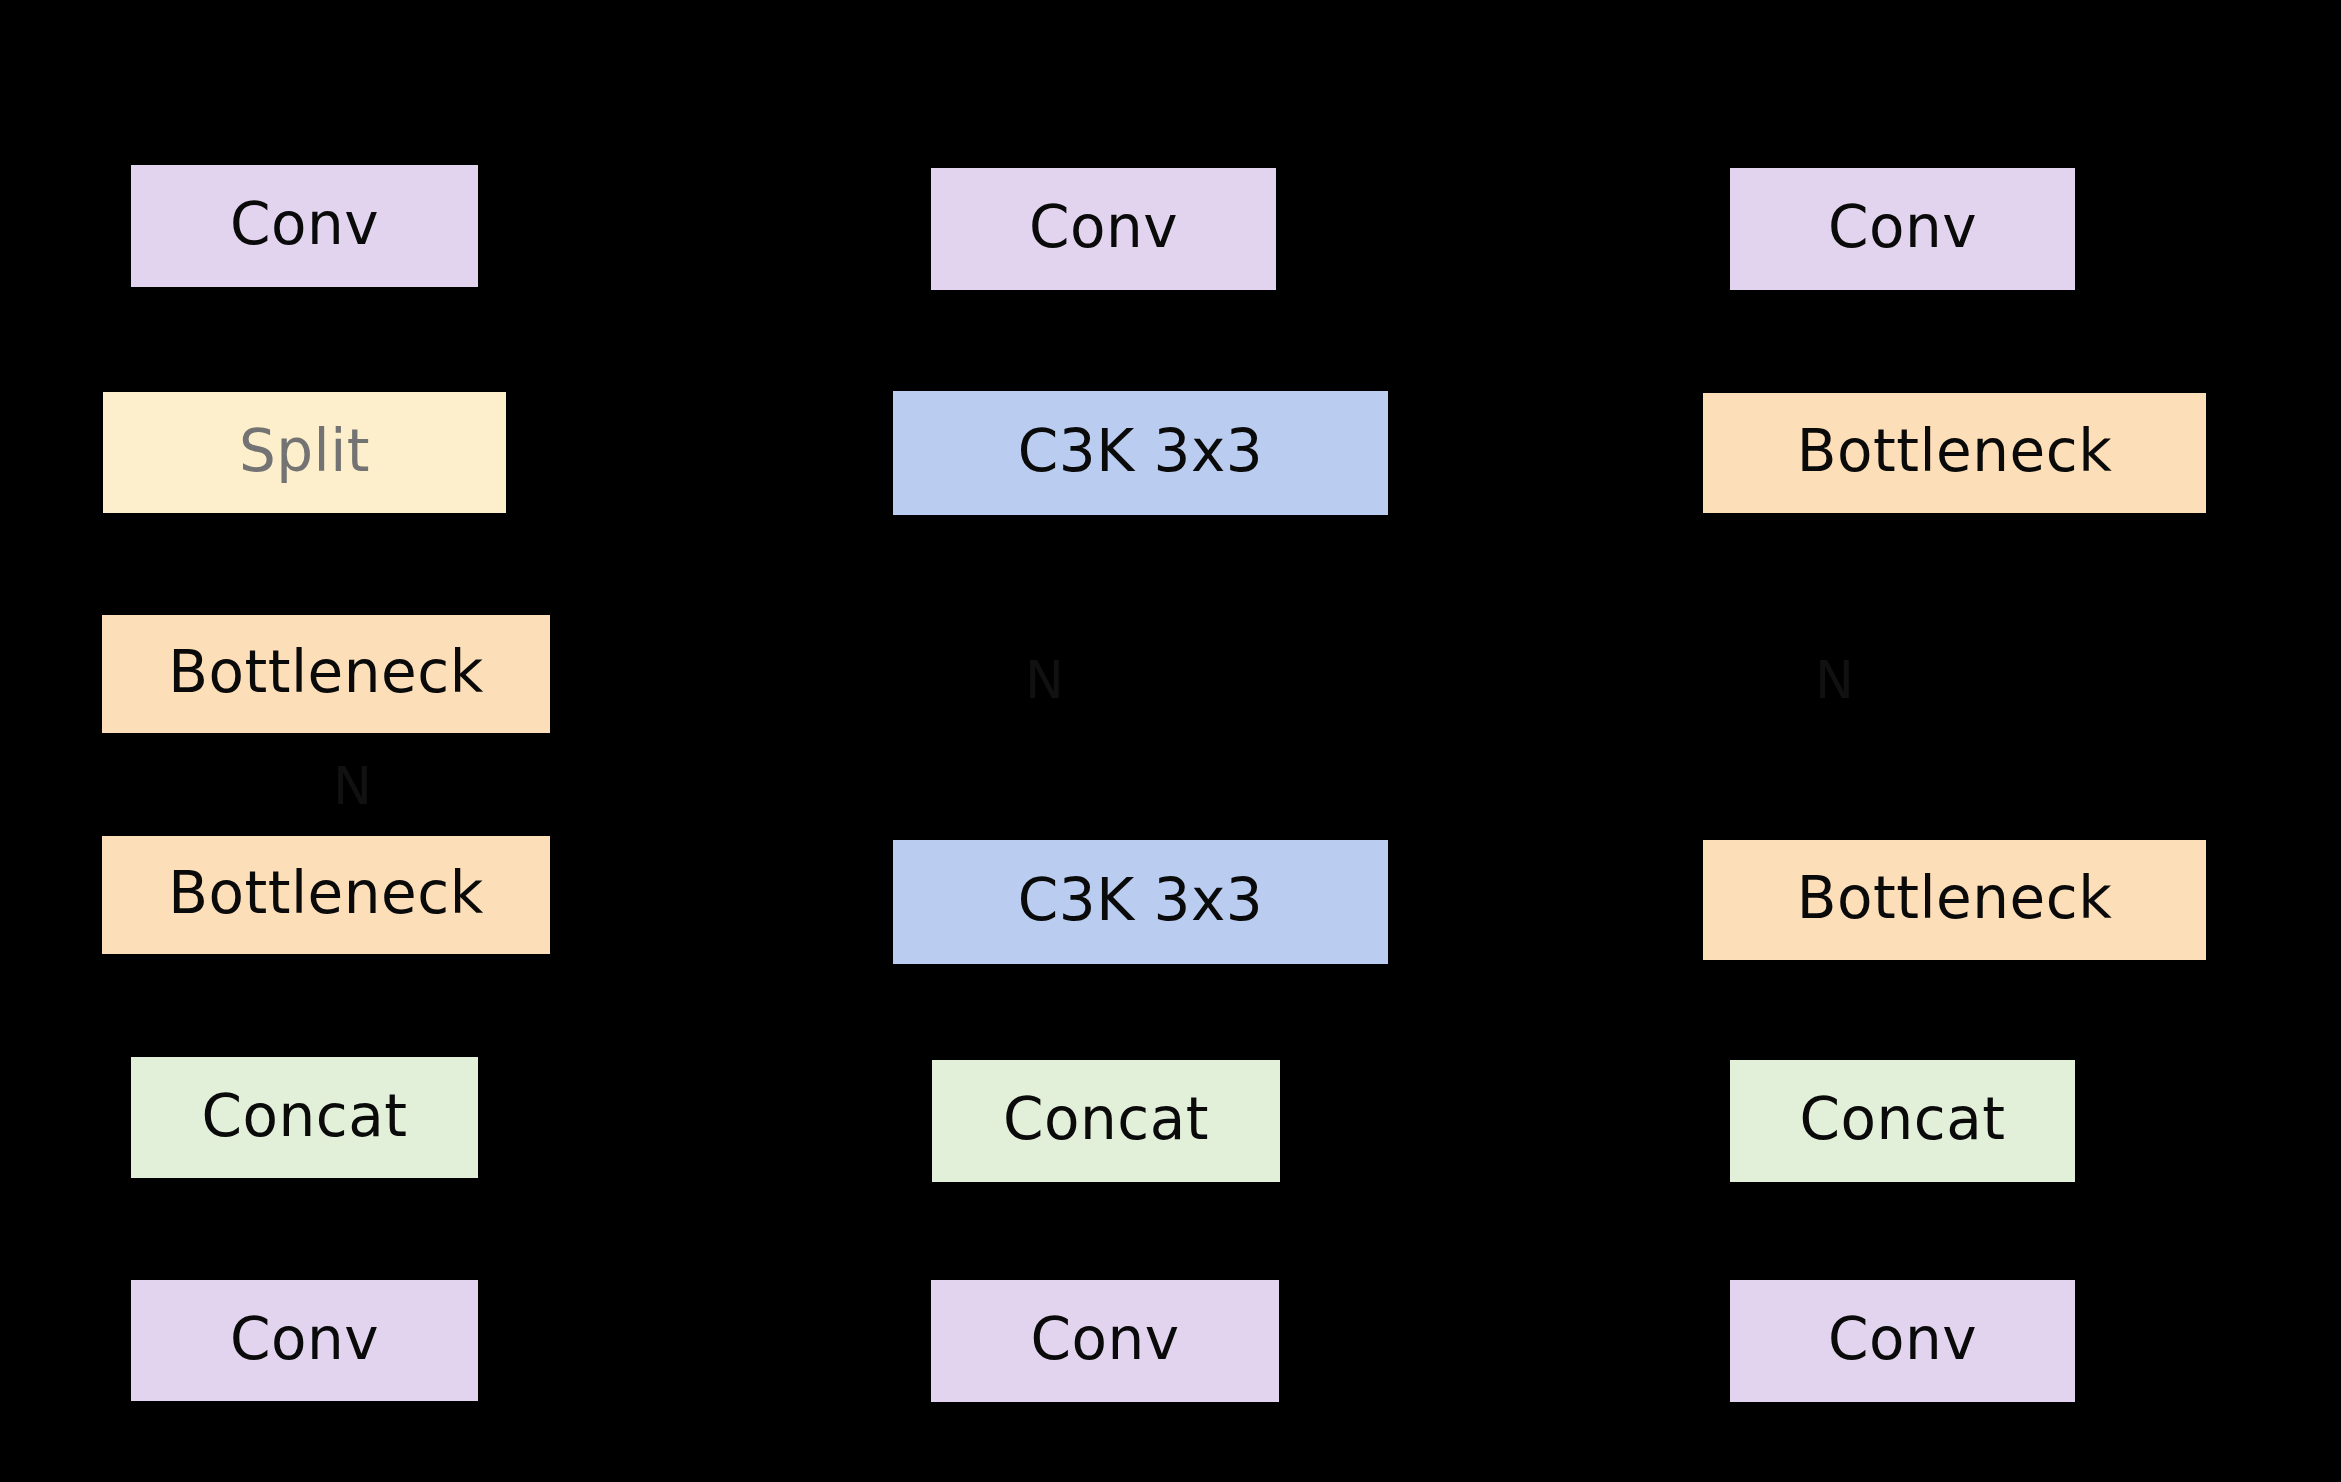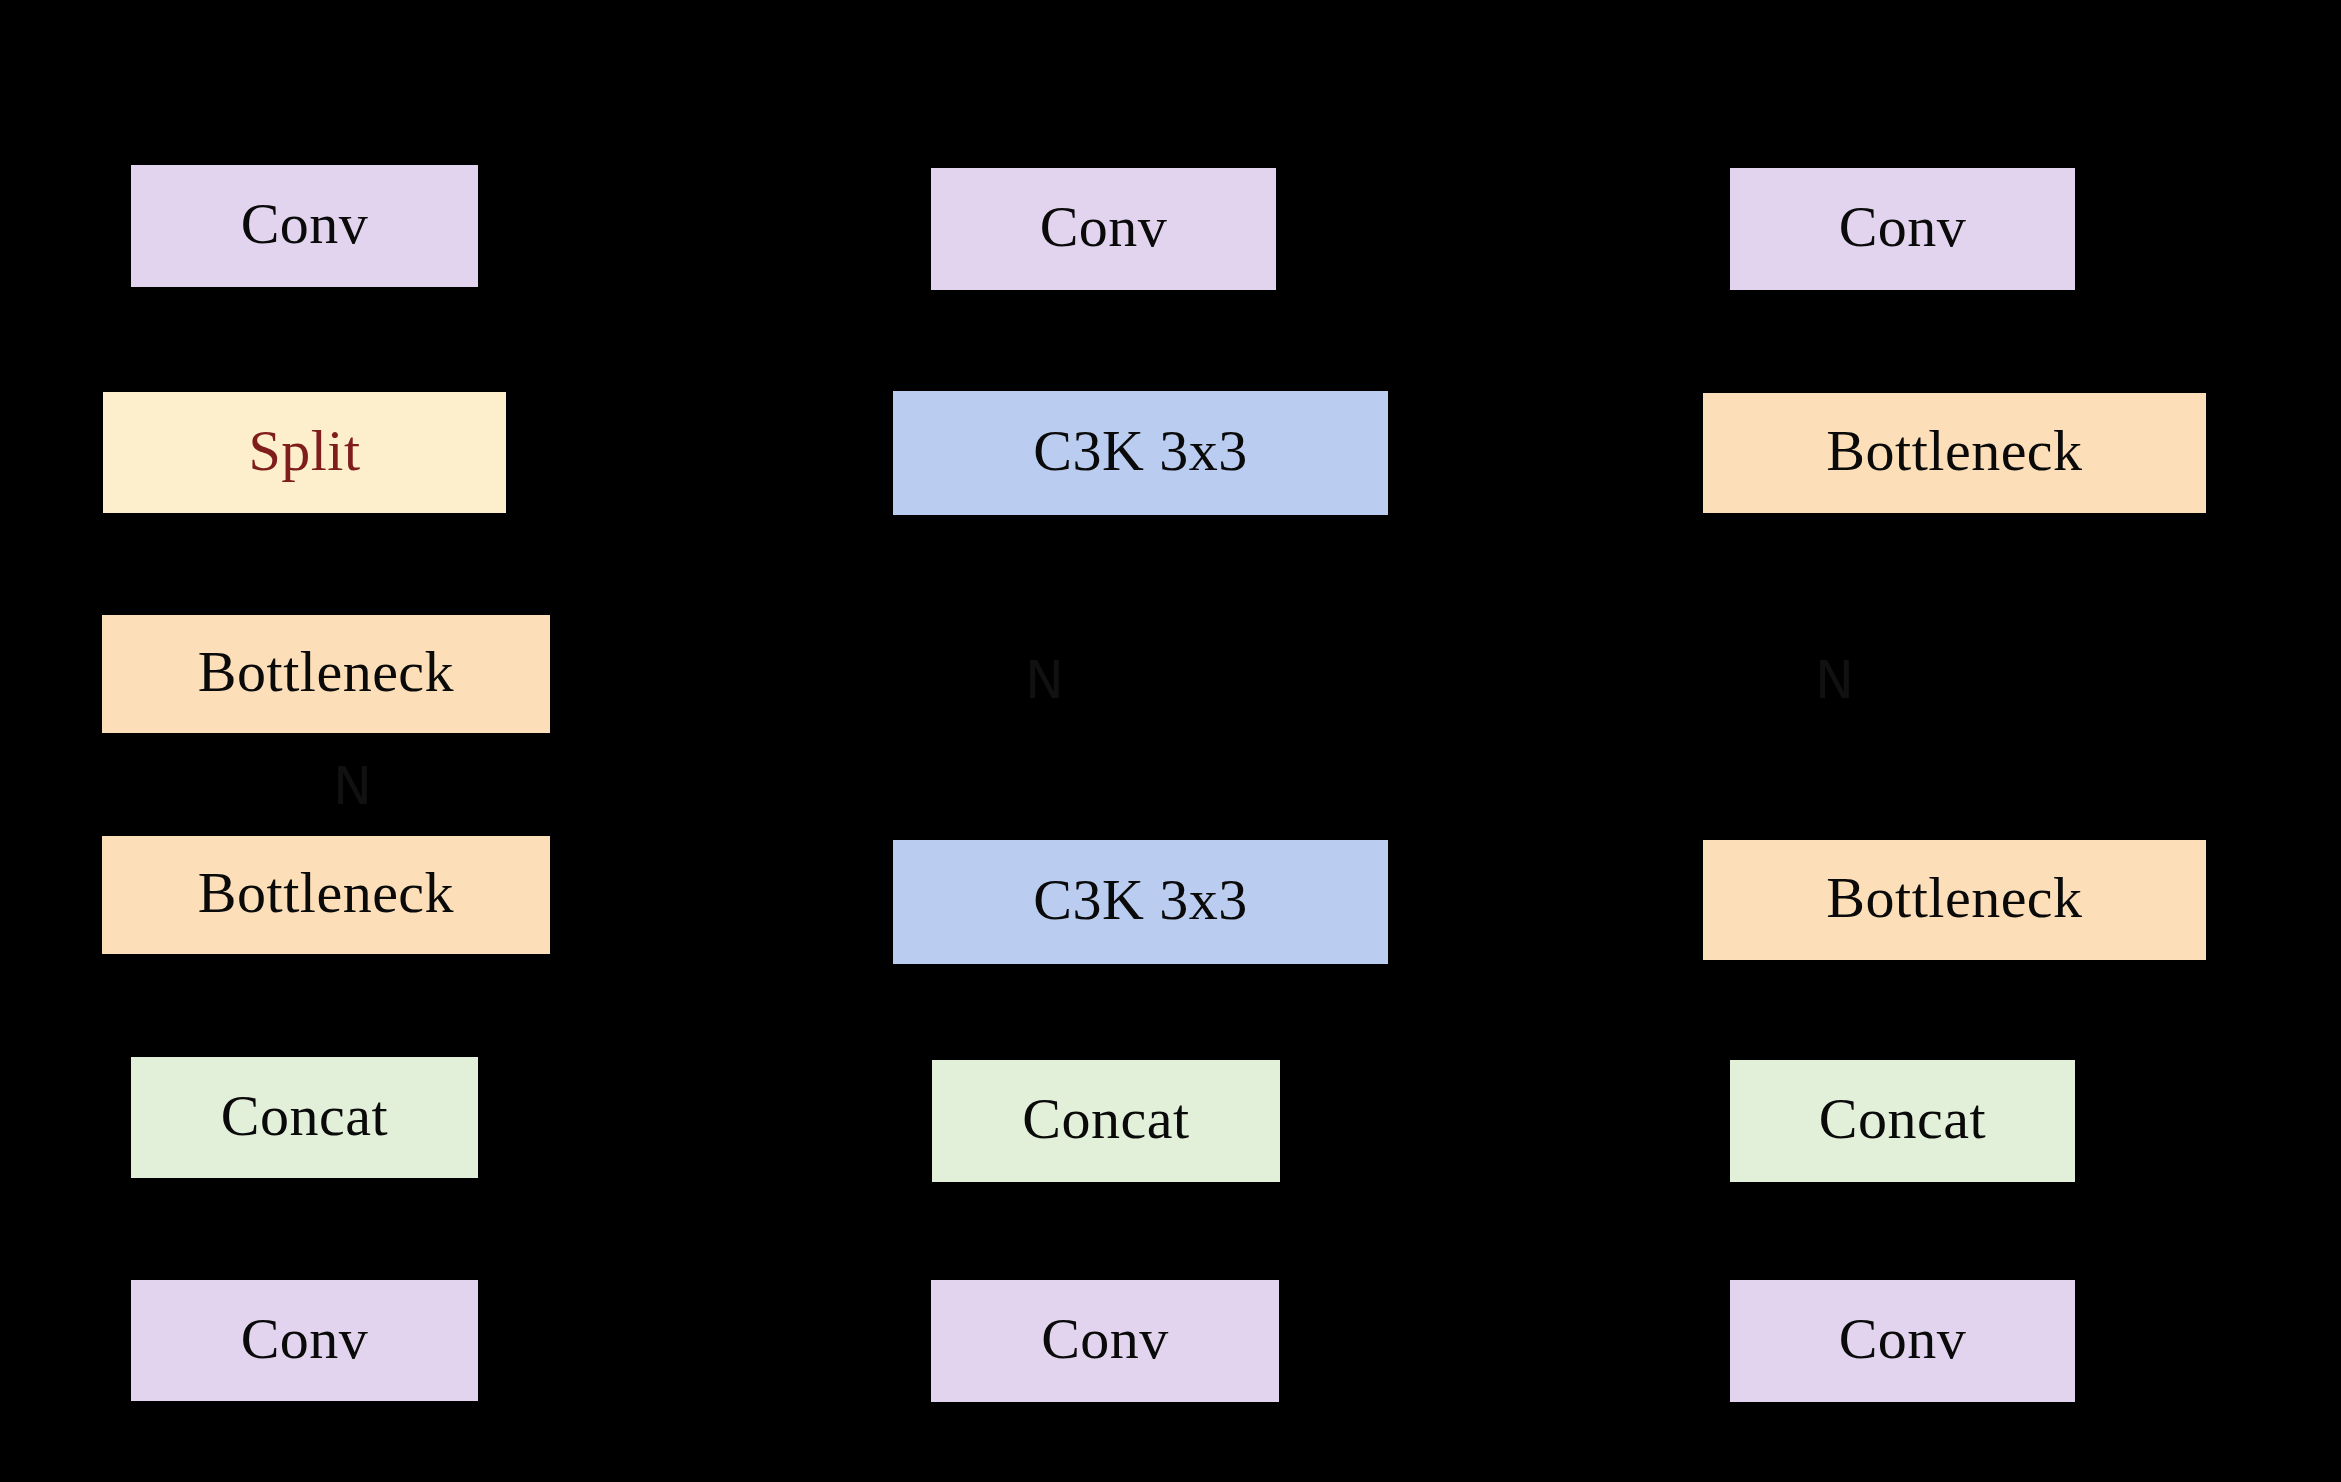--- a/index.html
+++ b/index.html
@@ -35,21 +35,20 @@
     line-height: 1;
     font-weight: 400;
     letter-spacing: 0.5px;
     white-space: nowrap;
     font-family: "DejaVu Sans", "Liberation Sans", sans-serif;
   }
 
   .node-label {
     display: block;
     transform: translateY(-2px);
-    font-family: Liberation Serif, serif;
   }
 
   
   .fill-conv       { background: #E2D4EE; }
   .fill-split      { background: #FDEFCB; }
   .fill-bottleneck { background: #FCDFB8; margin-left: 48px; }
   .fill-c3k        { background: #BACDF0; margin-left: 36px; }
   .fill-concat     { background: #E2EFD9; }
 
   
@@ -63,21 +62,21 @@
     pointer-events: none;
   }
 </style>
 </head>
 <body style="background: rgb(0, 0, 0);">
 
 <div id="diagram-canvas" style="background: rgb(0, 0, 0);">
     <div class="node fill-conv" style="left: 131px; top: 165px; width: 347px; height: 122px; background: rgb(226, 212, 238); color: rgb(10, 10, 10);">
       <span class="node-label">Conv</span>
     </div>
-    <div class="node fill-split" style="left: 103px; top: 392px; width: 403px; height: 121px; background: rgb(253, 239, 203); color: #7f1d1d;">
+    <div class="node fill-split" style="left: 103px; top: 392px; width: 403px; height: 121px; background: rgb(253, 239, 203); color: #737373;">
       <span class="node-label">Split</span>
     </div>
     <div class="node fill-bottleneck" style="left: 54px; top: 615px; width: 448px; height: 118px; background: rgb(252, 223, 184); color: rgb(10, 10, 10);">
       <span class="node-label">Bottleneck</span>
     </div>
     <div class="node fill-bottleneck" style="left: 54px; top: 836px; width: 448px; height: 118px; background: rgb(252, 223, 184); color: rgb(10, 10, 10);">
       <span class="node-label">Bottleneck</span>
     </div>
     <div class="node fill-concat" style="left: 131px; top: 1057px; width: 347px; height: 121px; background: rgb(226, 239, 217); color: rgb(10, 10, 10);">
       <span class="node-label">Concat</span>

